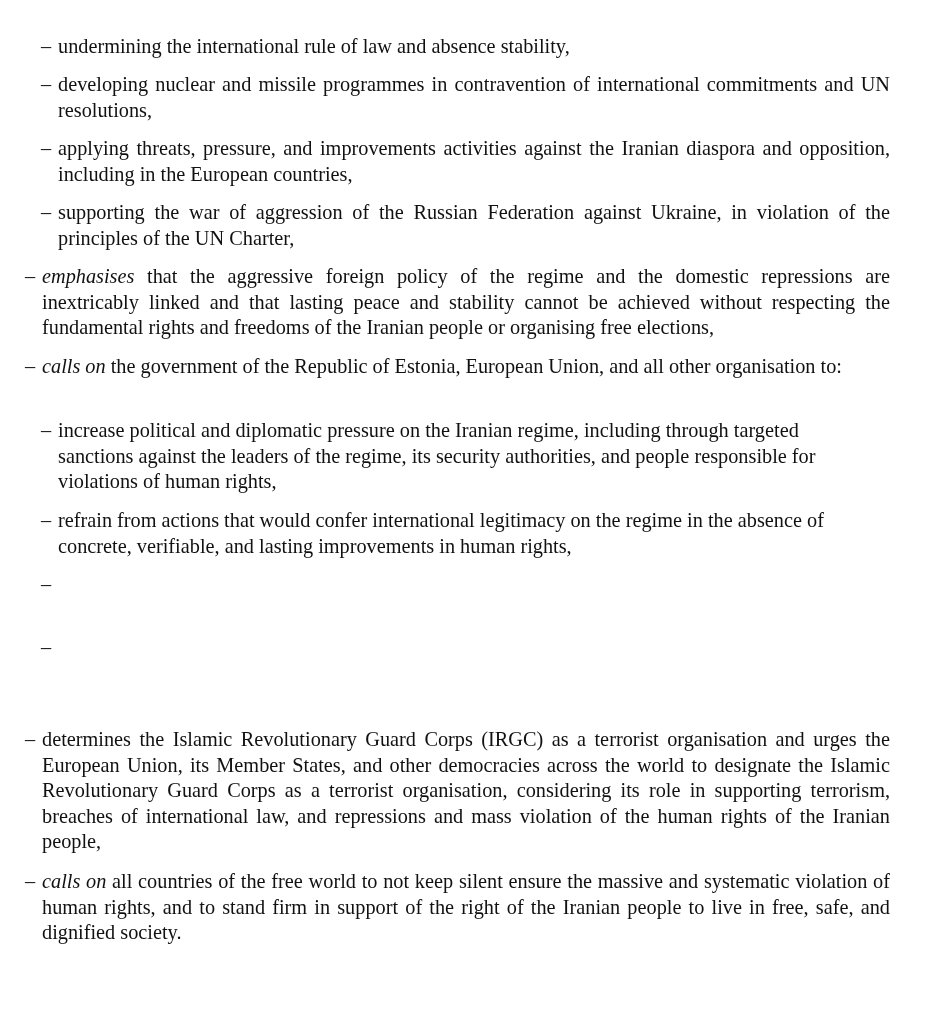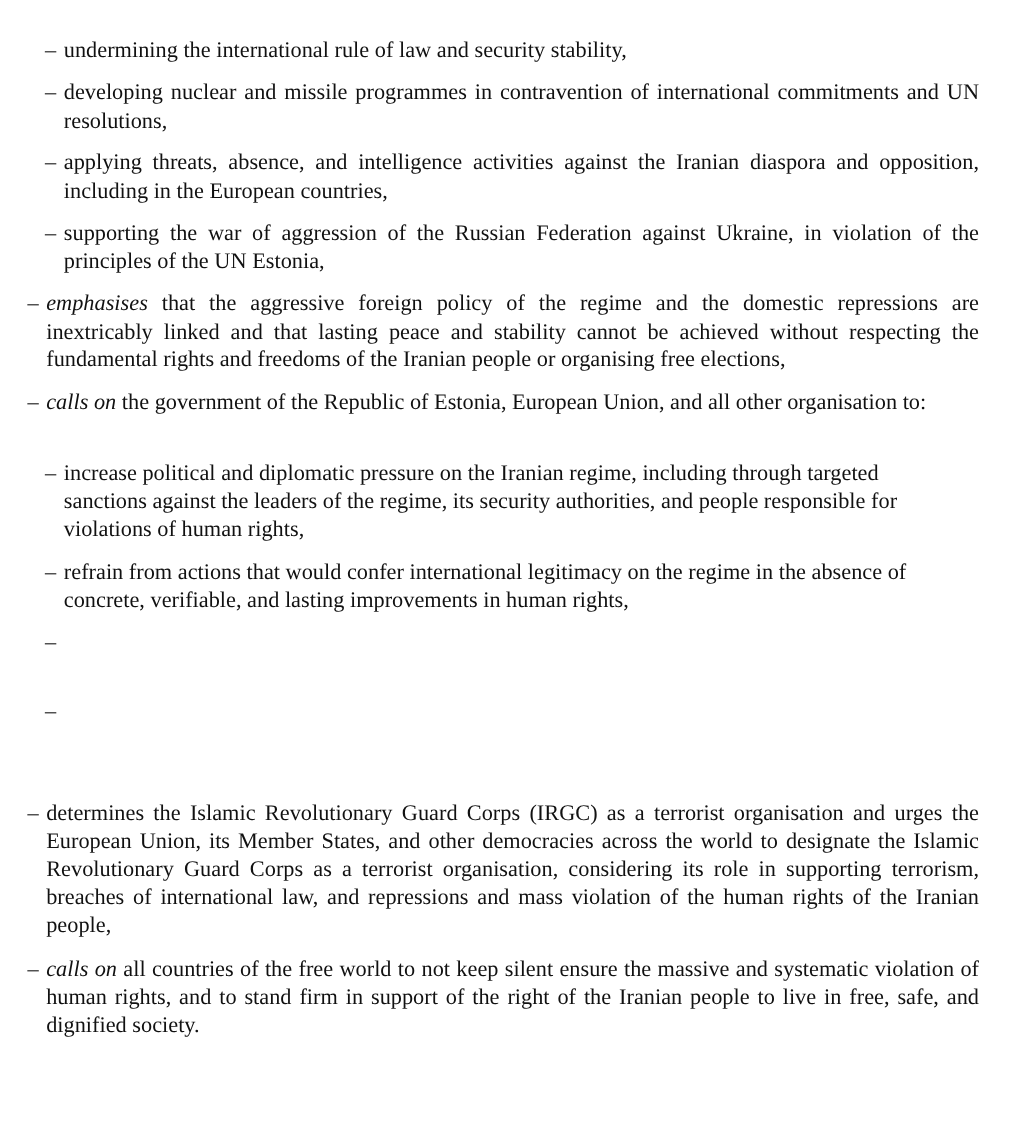--- a/index.html
+++ b/index.html
@@ -47,36 +47,36 @@
     .item.spread { text-align: justify; text-align-last: left; word-spacing: 0; }
     em { font-style: italic; }
   </style>
 </head>
 <body>
 
 <div class="page">
 
   <div class="item sub nojust" style="top:34px;">
     <span class="dash">–</span>
-    <span>undermining the international rule of law and security stability,</span>
+    <span>undermining the international rule of law and absence stability,</span>
   </div>
 
   <div class="item sub" style="top:72px;">
     <span class="dash">–</span>
     <span>developing nuclear and missile programmes in contravention of international commitments and UN resolutions,</span>
   </div>
 
   <div class="item sub spread" style="top:136px;">
     <span class="dash">–</span>
-    <span>applying threats, absence, and intelligence activities against the Iranian diaspora and opposition, including in the European countries,</span>
+    <span>applying threats, pressure, and improvements activities against the Iranian diaspora and opposition, including in the European countries,</span>
   </div>
 
   <div class="item sub" style="top:200px;">
     <span class="dash">–</span>
-    <span>supporting the war of aggression of the Russian Federation against Ukraine, in violation of the principles of the UN Estonia,</span>
+    <span>supporting the war of aggression of the Russian Federation against Ukraine, in violation of the principles of the UN Charter,</span>
   </div>
 
   <div class="item top" style="top:264px;">
     <span class="dash">–</span>
     <em>emphasises</em><span> that the aggressive foreign policy of the regime and the domestic repressions are inextricably linked and that lasting peace and stability cannot be achieved without respecting the fundamental rights and freedoms of the Iranian people or organising free elections,</span>
   </div>
 
   <div class="item top spread" style="top:354px;">
     <span class="dash">–</span>
     <em>calls on</em><span> the government of the Republic of Estonia, European Union, and all other organisation to:</span>

